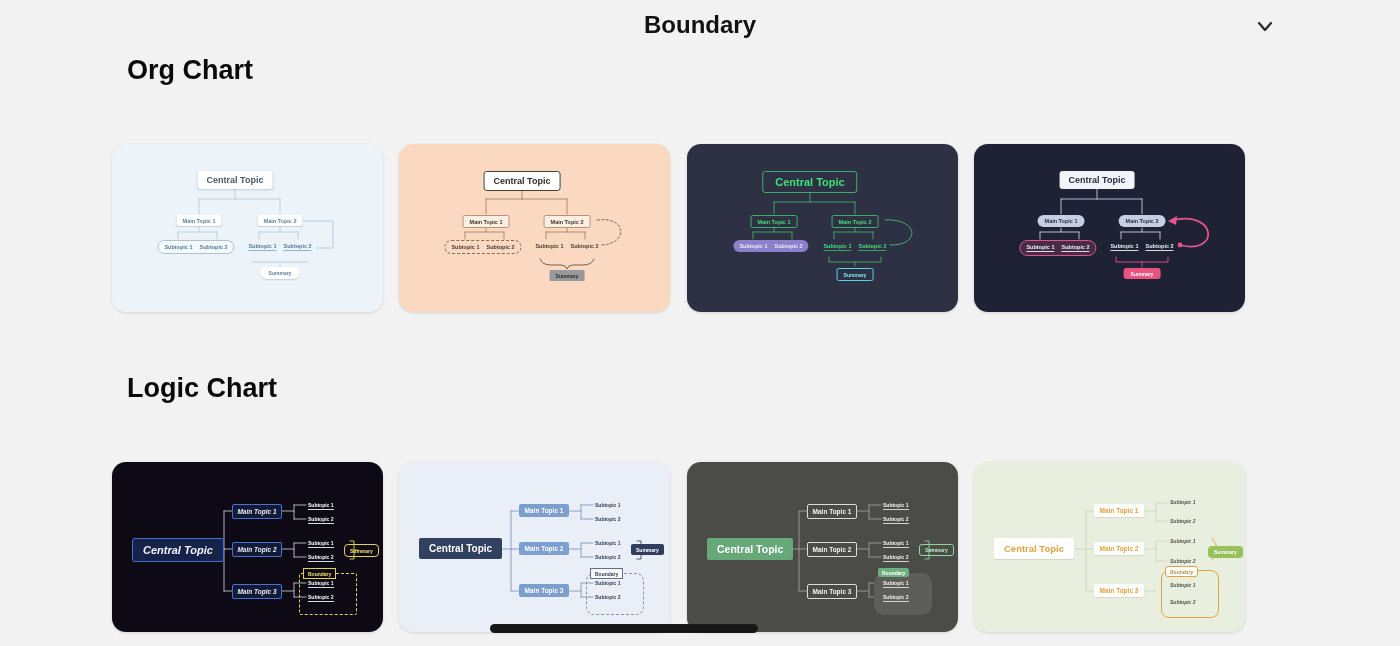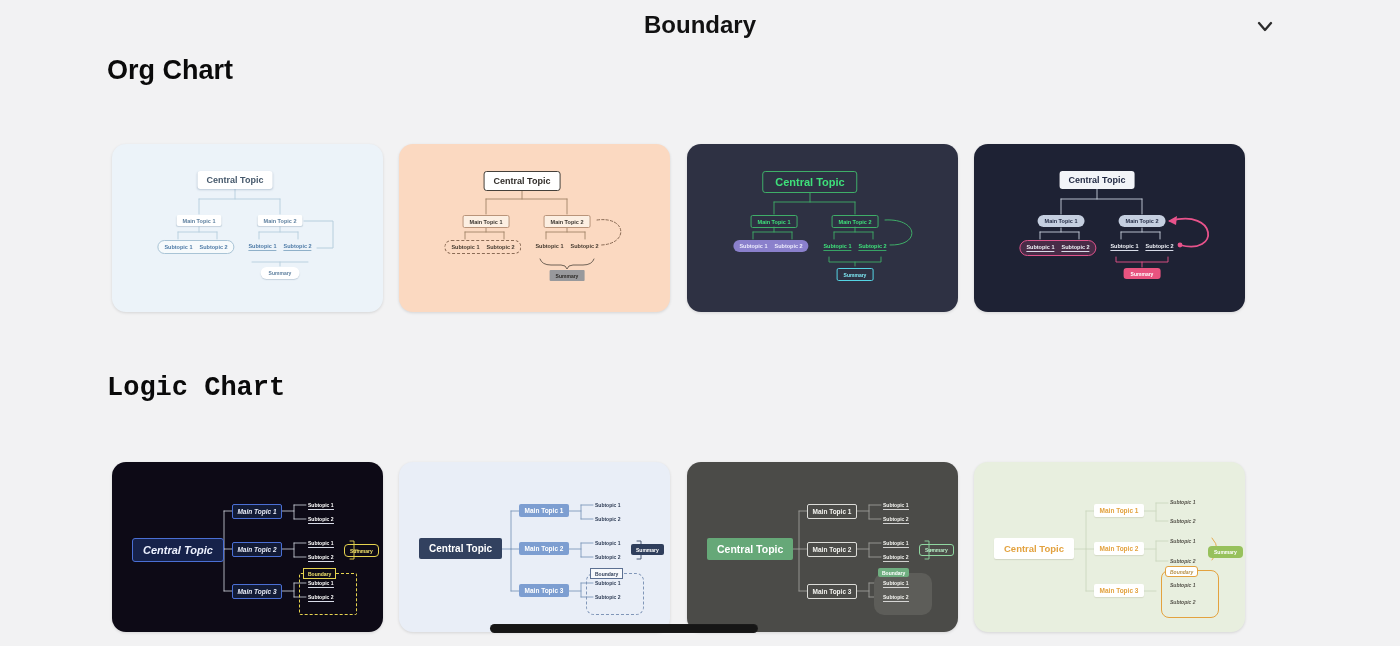--- a/index.html
+++ b/index.html
@@ -1,22 +1,22 @@
 <!DOCTYPE html>
 <html><head>
 <meta charset="utf-8">
 <style>
   * { box-sizing:border-box; margin:0; padding:0; }
   html,body { width:1400px; height:646px; }
   body { background:#f2f2f3; font-family:"Liberation Sans",sans-serif; position:relative; overflow:hidden; }
 
   .hdr-title { position:absolute; top:11px; left:0; right:0; text-align:center; font-size:24px; font-weight:700; color:#121212; }
   .collapse { position:absolute; left:1246px; top:10px; width:38px; height:34px; background:none; border:none; cursor:pointer; }
-  .sec-title { position:absolute; left:107px; font-size:27px; font-weight:800; color:#0a0a0a; }
-  .t1 { top:55px; } .t2 { top:373px;font-family:Liberation Mono, monospace; }
+  .sec-title { position:absolute; left:127px; font-size:27px; font-weight:800; color:#0a0a0a; }
+  .t1 { top:55px; } .t2 { top:373px; }
 
   .card { position:absolute; width:271px; border-radius:14px; box-shadow:0 1px 3px rgba(0,0,0,.12); overflow:hidden; cursor:pointer; }
   .org { height:168px; } .lgc { height:170px; }
   .wires { position:absolute; inset:0; width:100%; height:100%; }
   .wires path { fill:none; stroke-linecap:round; stroke-linejoin:round; }
   .wires .cn { stroke-width:.9; } .wires .rel { stroke-width:1; } .wires .brk { stroke-width:.9; }
   .node { position:absolute; font-weight:700; white-space:nowrap; display:flex; align-items:center; justify-content:center; }
 
   
   .org .central { left:123px; top:27px; transform:translateX(-50%); font-size:9px; padding:4px 9px; border-radius:3px; }

